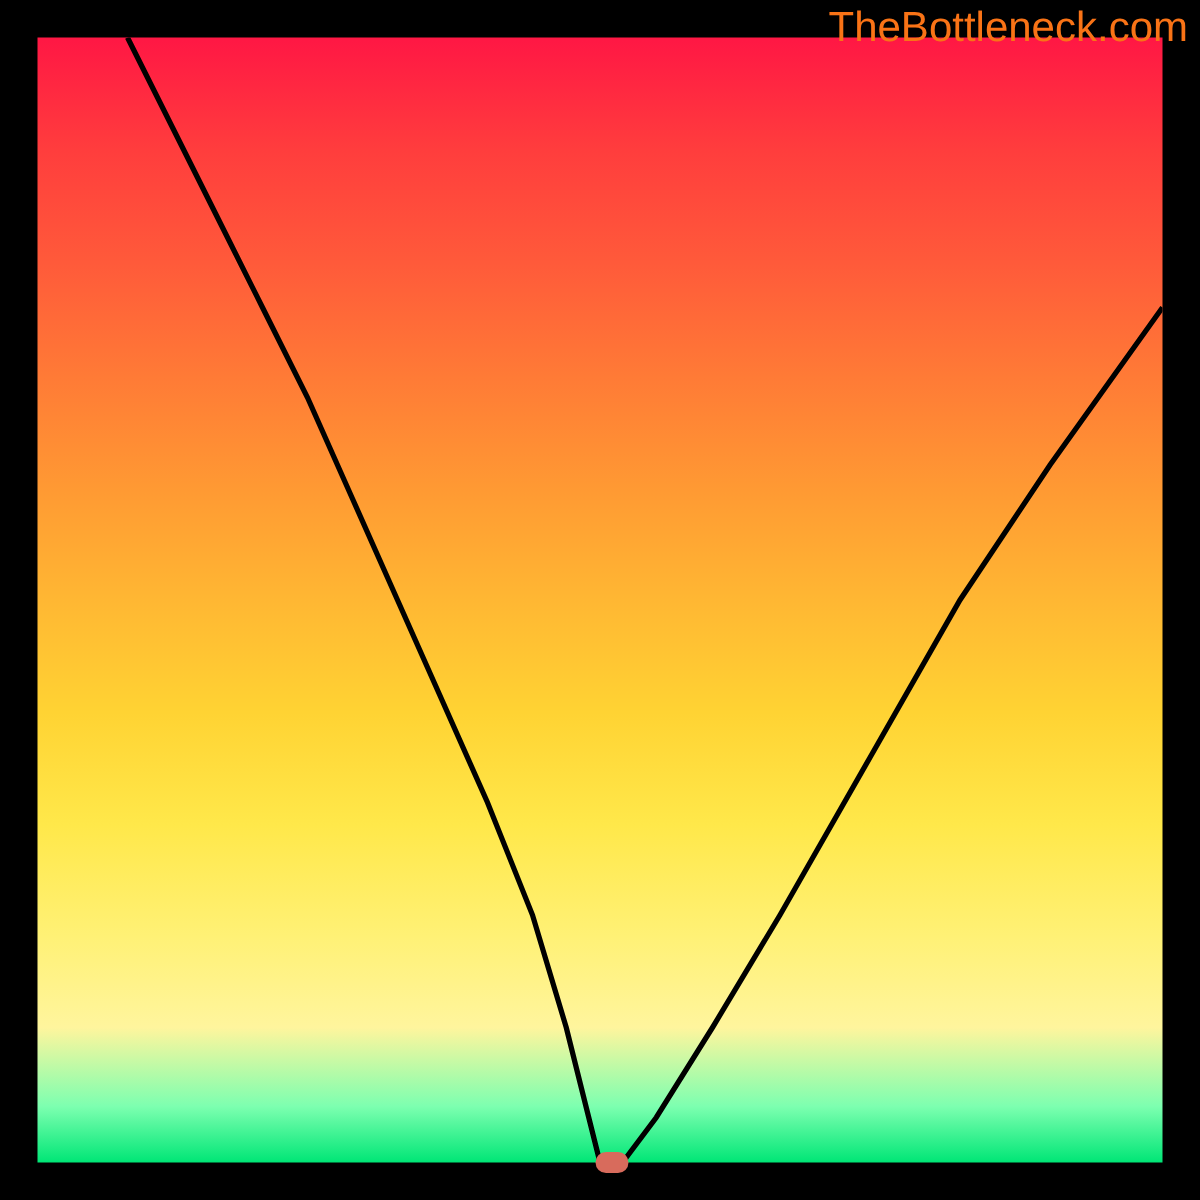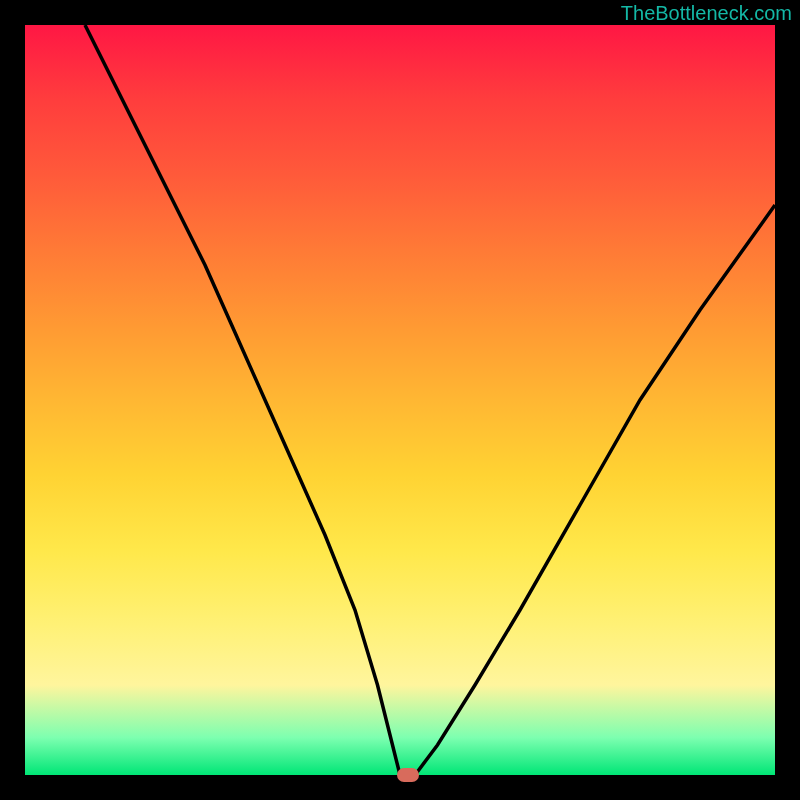--- a/index.html
+++ b/index.html
@@ -14,22 +14,22 @@
 .outer-frame {
   width: 800px;
   height: 800px;
   background: #000;
   position: relative;
 }
 .watermark {
   position: absolute;
   top: 2px;
   right: 8px;
-  color: #14b8a6;
-  font-size: 20px;
+  color: #f97316;
+  font-size: 28px;
   z-index: 10;
 }
 .plot-area {
   position: absolute;
   left: 25px;
   top: 25px;
   width: 750px;
   height: 750px;
   background: linear-gradient(to bottom,
     #ff1744 0%,

